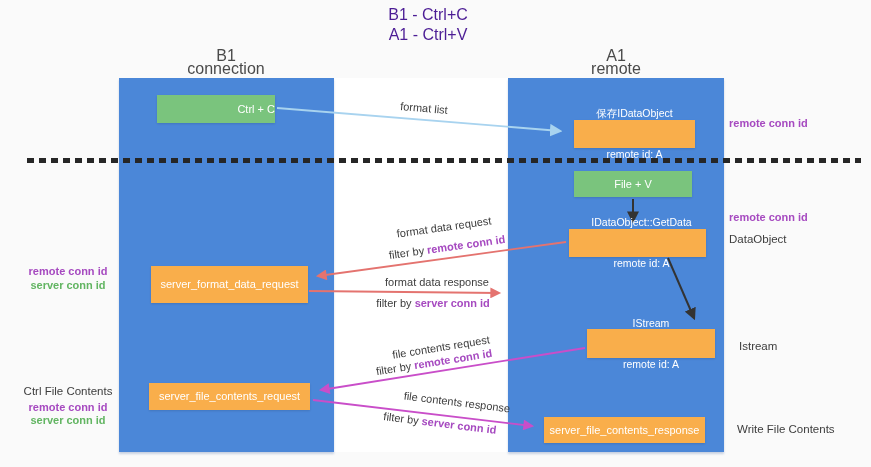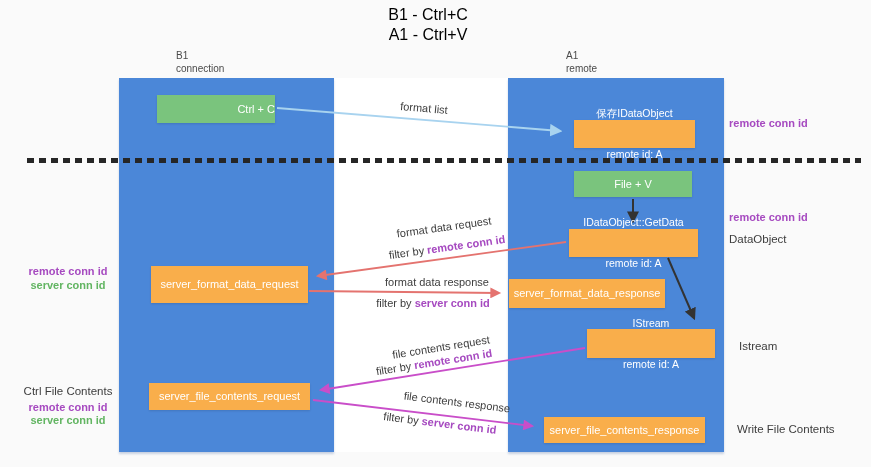--- a/index.html
+++ b/index.html
@@ -1,20 +1,20 @@
 <!DOCTYPE html>
 <html><head>
 <meta charset="utf-8">
 <style>
   html,body{margin:0;padding:0;background:#fafafa;font-family:"Liberation Sans",sans-serif;}
   .canvas{position:relative;width:871px;height:467px;background:#fafafa;overflow:hidden;}
   .lane{position:absolute;top:78px;height:374px;background:#4b87d8;box-shadow:0 2px 2px rgba(110,135,180,.35);}
   .gap{position:absolute;top:78px;height:374px;background:#ffffff;}
-  .title{position:absolute;left:333px;top:5px;width:190px;text-align:center;font-size:16px;line-height:20px;color:#000000;}
-  .colhead{position:absolute;top:49px;width:100px;font-size:10px;line-height:13px;color:#4a4a4a;}
+  .title{position:absolute;left:333px;top:5px;width:190px;text-align:center;font-size:16px;line-height:20px;color:#4c1d95;}
+  .colhead{position:absolute;top:49px;width:100px;text-align:center;font-size:16px;line-height:13px;color:#4a4a4a;}
   .dashline{position:absolute;left:27px;top:158px;width:834px;height:5px;
     background:repeating-linear-gradient(90deg,#262626 0 7px,transparent 7px 12px);}
   .box{position:absolute;display:flex;flex-direction:column;align-items:center;justify-content:center;
     color:#ffffff;font-size:11px;line-height:13px;text-align:center;box-shadow:0 1px 2px rgba(0,0,0,.12);}
   .green{background:#7ac47d;}
   .orange{background:#f9ae4b;gap:28px;}
   .box .l2{font-size:10.5px;}
   .slabel{position:absolute;font-size:11.5px;color:#3d3d3d;white-space:nowrap;}
   .purple{color:#a64ac0;font-weight:bold;font-size:11px;}
   .greentx{color:#62b562;font-weight:bold;font-size:11px;}
@@ -76,29 +76,26 @@
   <div class="box green" style="left:157px;top:95px;width:118px;height:28px;align-items:flex-end;">
     <span>Ctrl + C</span>
   </div>
   <div class="box orange" style="left:574px;top:120px;width:121px;height:28px;">
     <span class="l2">保存IDataObject</span>
     <span class="l2">remote id: A</span>
   </div>
   <div class="box green" style="left:574px;top:171px;width:118px;height:26px;">
     <span>File + V</span>
   </div>
-  <div class="box orange" style="left:569px;top:229px;width:129px;height:28px;">
+  <div class="box orange" style="left:569px;top:229px;width:129px;height:28px;padding-left:8px;">
     <span class="l2">IDataObject::GetData</span>
     <span class="l2">remote id: A</span>
   </div>
   <div class="box orange" style="left:151px;top:266px;width:157px;height:37px;">
     <span>server_format_data_request</span>
-  </div>
-  <div class="box orange" style="left:509px;top:279px;width:156px;height:29px;">
-    <span>server_format_data_response</span>
   </div>
   <div class="box orange" style="left:587px;top:329px;width:128px;height:29px;">
     <span class="l2">IStream</span>
     <span class="l2">remote id: A</span>
   </div>
   <div class="box orange" style="left:149px;top:383px;width:161px;height:27px;">
     <span>server_file_contents_request</span>
   </div>
   <div class="box orange" style="left:544px;top:417px;width:161px;height:26px;">
     <span>server_file_contents_response</span>

